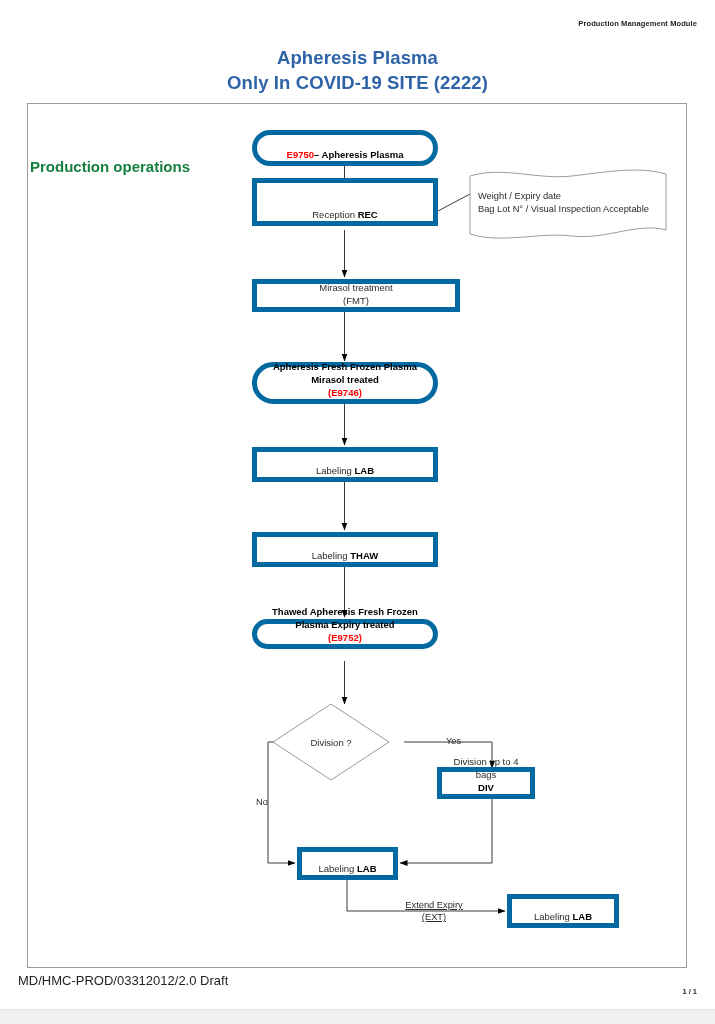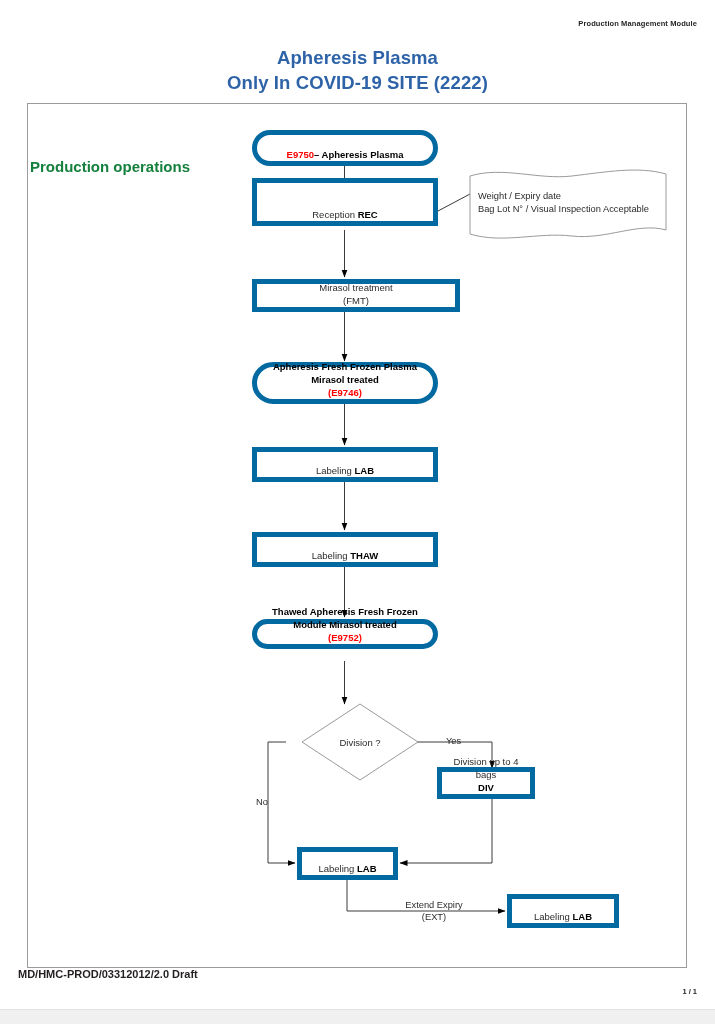--- a/index.html
+++ b/index.html
@@ -83,21 +83,21 @@
     border-radius: 26px;
     font-weight: bold;
     color: #000000;
   }
   .node b { font-weight: bold; color: #000; }
   .code-red { color: #ff0000; font-weight: bold; }
 
   
   #decision {
     position: absolute;
-    left: 301px;
+    left: 272px;
     top: 703px;
     width: 118px;
     height: 78px;
   }
   #decision svg { display: block; }
   #decision .dtext {
     position: absolute;
     left: 0; top: 0;
     width: 118px; height: 78px;
     display: flex; align-items: center; justify-content: center;
@@ -135,23 +135,23 @@
     position: absolute;
     font-size: 9.3px;
     color: #2b2b2b;
     line-height: 12px;
   }
 
   
   #footer-left {
     position: absolute;
     left: 18px;
-    bottom: 44px;
-    font-size: 11px;
-    font-weight: bold;
+    bottom: 36px;
+    font-size: 13px;
+    font-weight: normal;
     color: #231f20;
   }
   #footer-right {
     position: absolute;
     right: 18px;
     bottom: 28px;
     font-size: 7.5px;
     font-weight: bold;
     color: #231f20;
   }
@@ -257,21 +257,21 @@
 
 <div class="node rect" id="n-thawing" style="left:252px; top:532px; width:186px; height:35px;">
   <span>
     <span>Labeling </span><b>THAW</b>
   </span>
 </div>
 
 <div class="node term" id="n-thawed" style="left:252px; top:619px; width:186px; height:30px;">
   <span>
     <span>Thawed Apheresis Fresh Frozen</span><br>
-    <span>Module Mirasol treated</span><br>
+    <span>Plasma Expiry treated</span><br>
     <span class="code-red">(E9752)</span>
   </span>
 </div>
 
 <div id="decision">
   <svg viewBox="0 0 118 78" width="118" height="78">
     <polygon points="59,1 117,39 59,77 1,39" fill="#ffffff" stroke="#9a9a9a" stroke-width="1"></polygon>
   </svg>
   <div class="dtext">Division ?</div>
 </div>
@@ -292,20 +292,20 @@
 <div class="node rect" id="n-labeling3" style="left:507px; top:894px; width:112px; height:34px;">
   <span>
     <span>Labeling </span><b>LAB</b>
   </span>
 </div>
 
 <div class="edge-label" style="left:446px; top:735px;">Yes</div>
 
 <div class="edge-label" style="left:256px; top:796px;">No</div>
 
-<div class="edge-label" style="left:379px; top:899px; width:110px; text-align:center;">
+<div class="edge-label" style="left:379px; top:899px; width:110px; text-align:center;text-decoration:underline;">
   <div>Extend Expiry</div>
   <div>(EXT)</div>
 </div>
 
 <div id="footer-left">MD/HMC-PROD/03312012/2.0 Draft</div>
 <div id="footer-right">1 / 1</div>
 <div id="page-bottom-rule"></div>
 
 </body></html>

